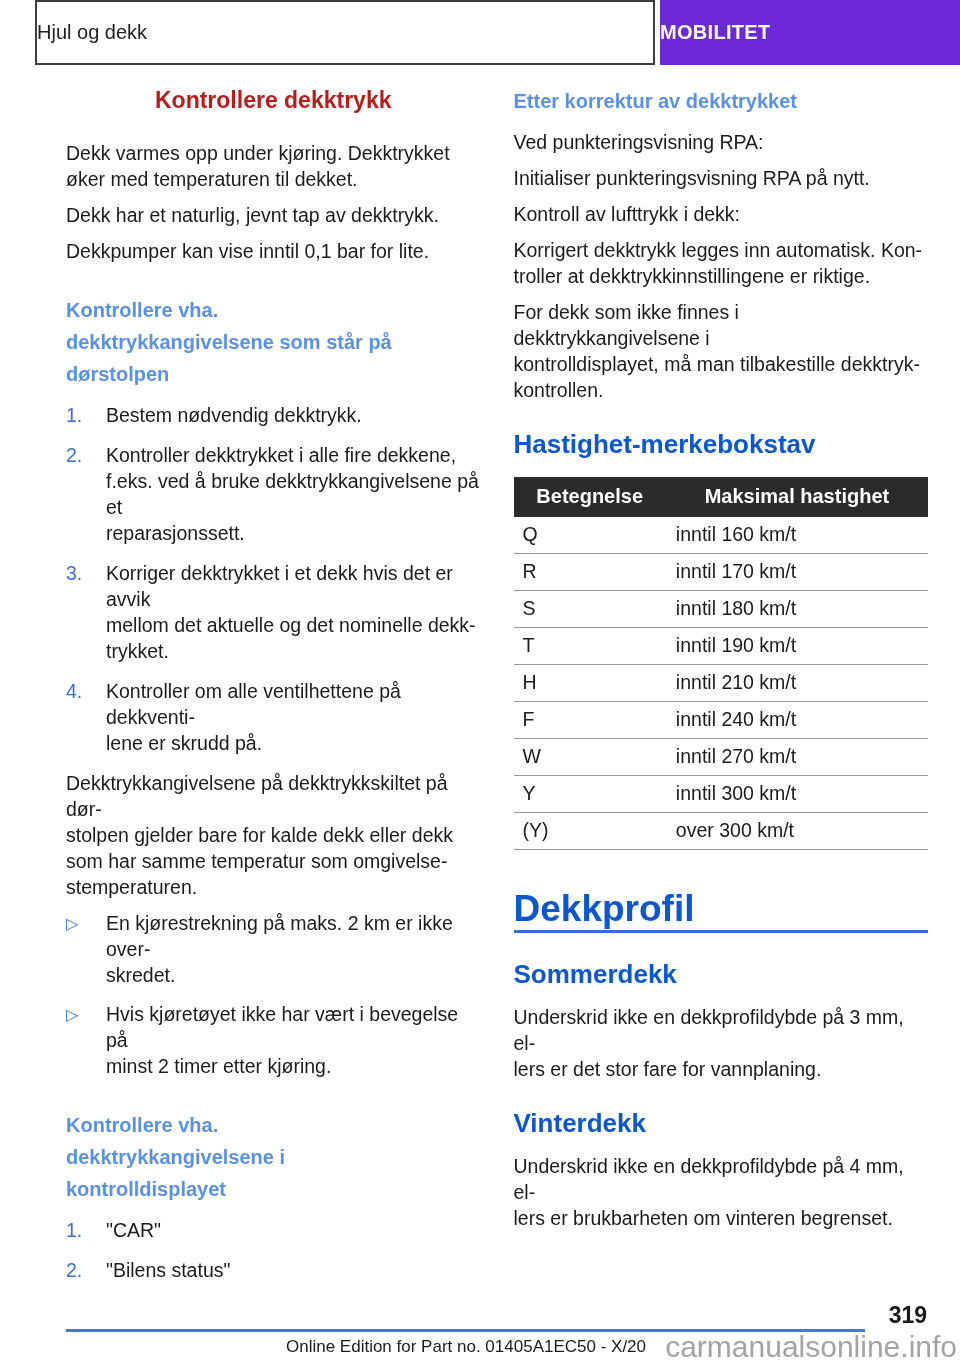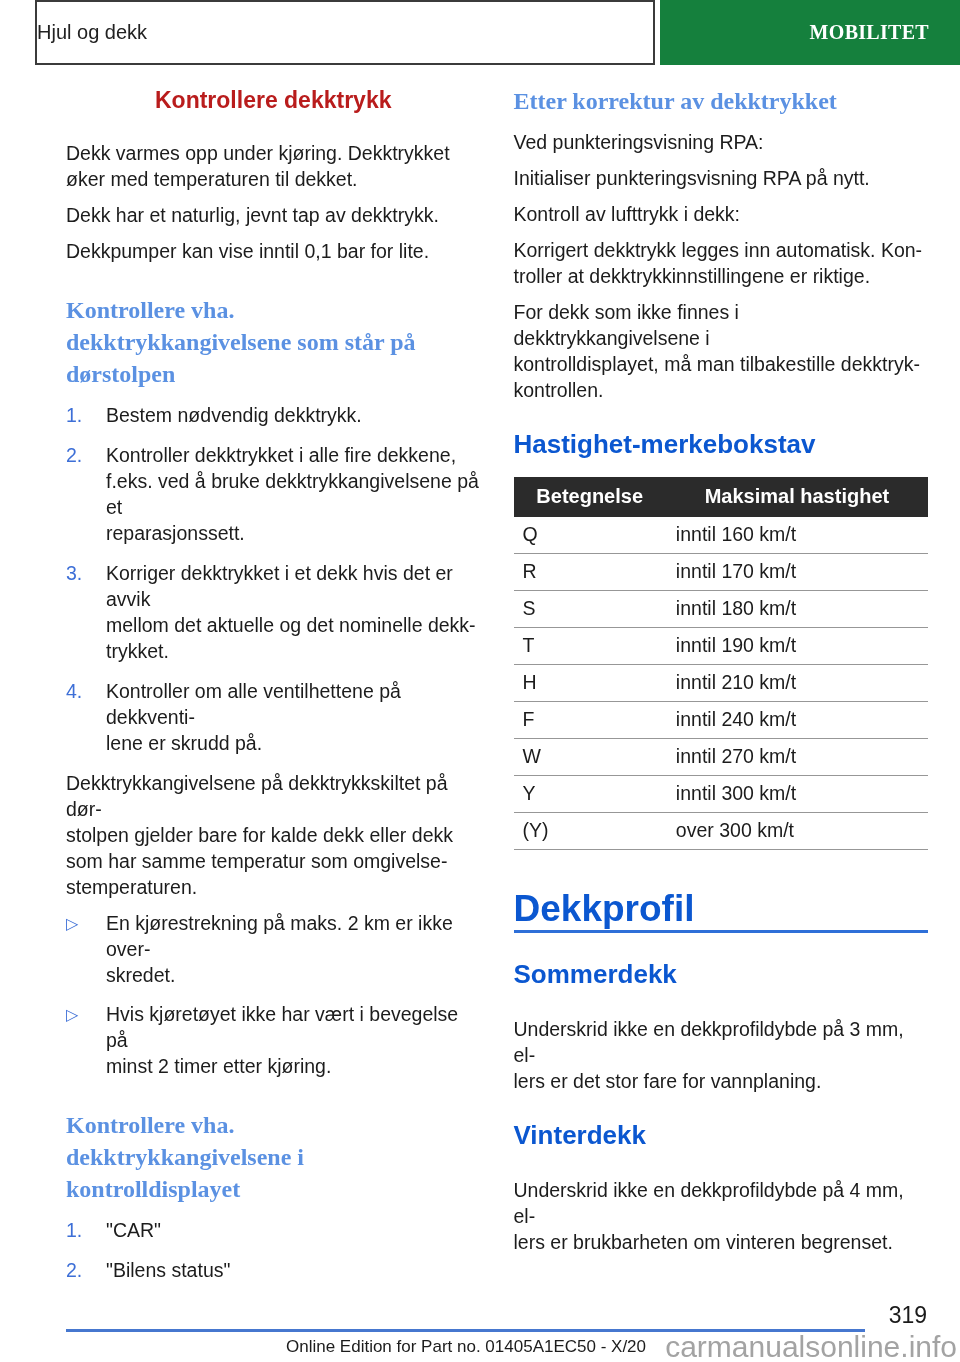--- a/index.html
+++ b/index.html
@@ -8,56 +8,56 @@
     font-family:"Liberation Sans",sans-serif;color:#1c1c1c;overflow:hidden;
   }
   
   header{display:flex;height:65px;margin-left:35px;}
   .crumb-box{
     flex:1;border:2px solid #3b3b3b;box-sizing:border-box;margin-right:5px;
     display:flex;align-items:center;
     font-size:20px;color:#222;
   }
   .chapter-box{
-    width:300px;box-sizing:border-box;background:#15803d;color:#fff;
-    display:flex;align-items:center;justify-content:flex-end;
-    padding-right:31px;font-size:20px;font-weight:bold;letter-spacing:.3px;font-family:Liberation Serif, serif;
+    width:300px;box-sizing:border-box;background:#6d28d9;color:#fff;
+    display:flex;align-items:center;justify-content:flex-start;
+    padding-right:31px;font-size:20px;font-weight:bold;letter-spacing:.3px;
   }
   
   .cols{display:grid;grid-template-columns:1fr 1fr;column-gap:33px;margin:20px 32px 0 66px;}
   p{font-size:19.5px;line-height:26px;margin:0 0 10px;}
   .prewrap{white-space:pre-line;}
   h1,h2,h3{margin:0;font-weight:bold;}
   h2.top{font-size:23px;color:#b91c1c;margin:2px 0 26px;text-align:center;}
-  h3.sub{font-size:24px;line-height:32px;color:#5b91e2;margin:30px 0 12px;font-family:Liberation Serif, serif;}
+  h3.sub{font-size:20px;line-height:32px;color:#5b91e2;margin:30px 0 12px;}
   h3.sub.first{margin-top:0;}
   h2.sec{font-size:26px;color:#0b57d0;margin:26px 0 0;}
   h1.chapter-h{
     font-size:37px;color:#0b57d0;margin:38px 0 0;
     padding-bottom:0;border-bottom:3px solid #2e6fd8;
   }
-  .sec-body{margin-top:26px;}
+  .sec-body{margin-top:14px;}
   
   .step{display:flex;margin:0 0 14px;font-size:19.5px;line-height:26px;}
   .step .num{width:40px;flex:none;color:#3d6fd7;}
   .step .txt{flex:1;}
   .bullet{display:flex;margin:0 0 13px;font-size:19.5px;line-height:26px;}
   .bullet .tri{width:40px;flex:none;color:#3d6fd7;font-size:16px;padding-top:1px;}
   
   table.speed{width:100%;border-collapse:collapse;margin-top:17px;}
   table.speed th{
     background:#2b2b2b;color:#fff;text-align:center;font-size:20px;
     font-weight:bold;padding:8px 10px 9px 9px;
   }
   table.speed th:first-child{width:37%;}
   table.speed td{
     font-size:19.5px;padding:6px 10px 7px 9px;border-bottom:1px solid #979797;
   }
   
-  .pagenum{position:absolute;top:1302px;right:33px;font-size:23px;font-weight:normal;color:#1a1a1a;}
+  .pagenum{position:absolute;top:1302px;right:33px;font-size:23px;font-weight:bold;color:#1a1a1a;}
   .footrule{position:absolute;top:1329px;left:66px;width:799px;height:3px;background:#4677cf;}
   .edition{position:absolute;top:1337px;left:66px;width:800px;text-align:center;font-size:17px;color:#1c1c1c;}
   .watermark{position:absolute;top:1330px;right:3px;font-size:30px;color:#a3a3a3;}
 </style>
 </head>
 <body>
 
 <div>
 
   <header>

